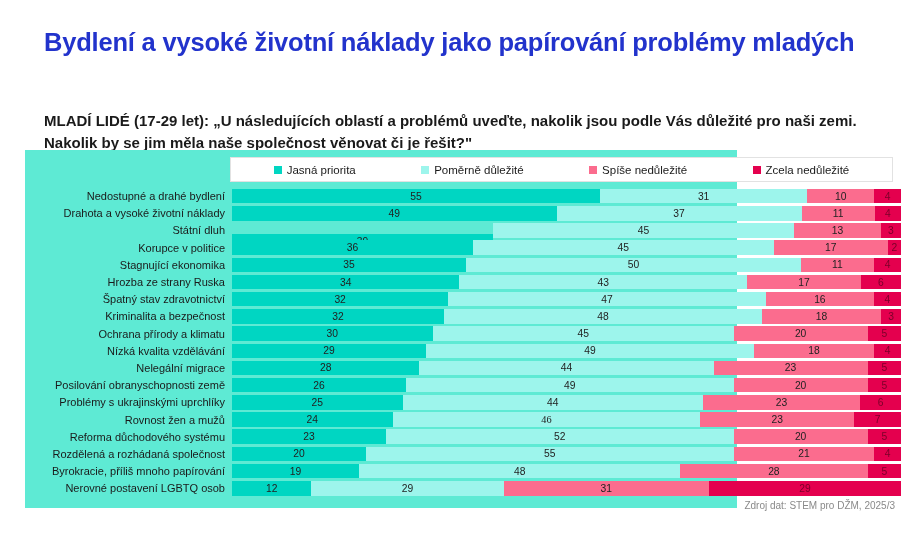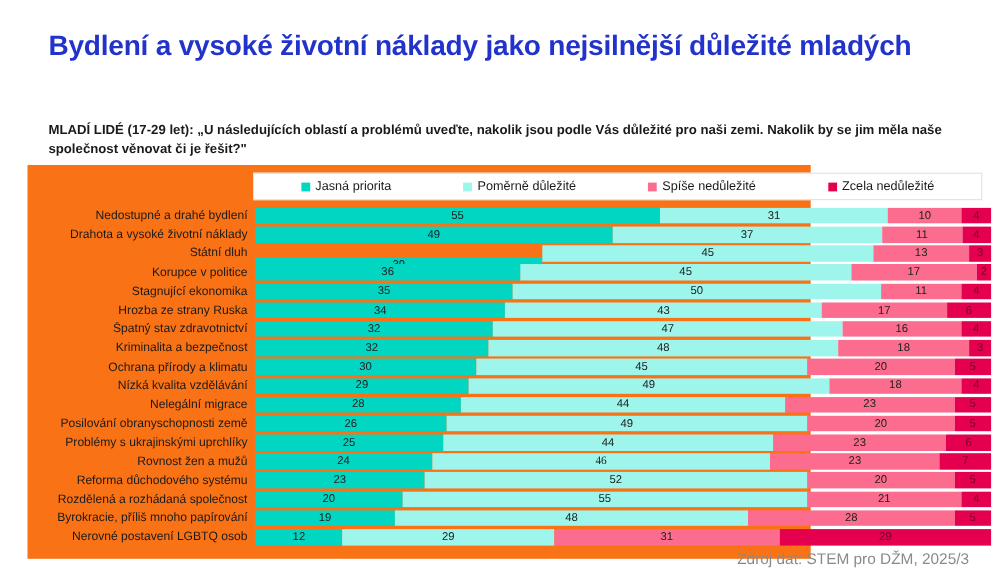--- a/index.html
+++ b/index.html
@@ -23,31 +23,31 @@
     font-weight: bold;
     color: #2233cc;
     line-height: 1.28;
     letter-spacing: -0.2px;
   }
 
   .subtitle {
     position: absolute;
     left: 44px; top: 110px;
     width: 838px;
-    font-size: 12px;
+    font-size: 15px;
     font-weight: bold;
     color: #1a1a1a;
     line-height: 1.45;
   }
 
   .panel {
     position: absolute;
     left: 25px; top: 150px;
     width: 712px; height: 358px;
-    background: #f97316;
+    background: #5eead4;
   }
 
   .legend {
     position: absolute;
     left: 205px; top: 7px;
     width: 663px; height: 25px;
     background: #ffffff;
     border: 1px solid #e2e2e2;
     display: flex;
     align-items: center;
@@ -95,32 +95,32 @@
     overflow: hidden;
     position: relative;
   }
   .seg.s1 { background: #00d6c2; }
   .seg.s2 { background: #9df5ec; }
   .seg.s3 { background: #fb6c8e; }
   .seg.s4 { background: #e4004e; color: #7a0029; }
 
   .source {
     position: absolute;
-    right: 32px; top: 500px;
-    font-size: 14px;
+    right: 18px; top: 500px;
+    font-size: 10px;
     color: #8a8a8a;
     font-style: normal;
   }
 </style>
 </head>
 <body>
 
 <div class="page">
 
-  <div class="title">Bydlení a vysoké životní náklady jako nejsilnější důležité mladých</div>
+  <div class="title">Bydlení a vysoké životní náklady jako papírování problémy mladých</div>
 
   <div class="subtitle">MLADÍ LIDÉ (17-29 let): „U následujících oblastí a problémů uveďte, nakolik jsou podle Vás důležité pro naši zemi. Nakolik by se jim měla naše společnost věnovat či je řešit?"</div>
 
   <div class="panel">
 
     <div class="legend" id="legend">
         <div class="legend-item">
           <span class="legend-swatch" style="background: rgb(0, 214, 194);"></span>
           <span class="legend-label">Jasná priorita</span>
         </div>

